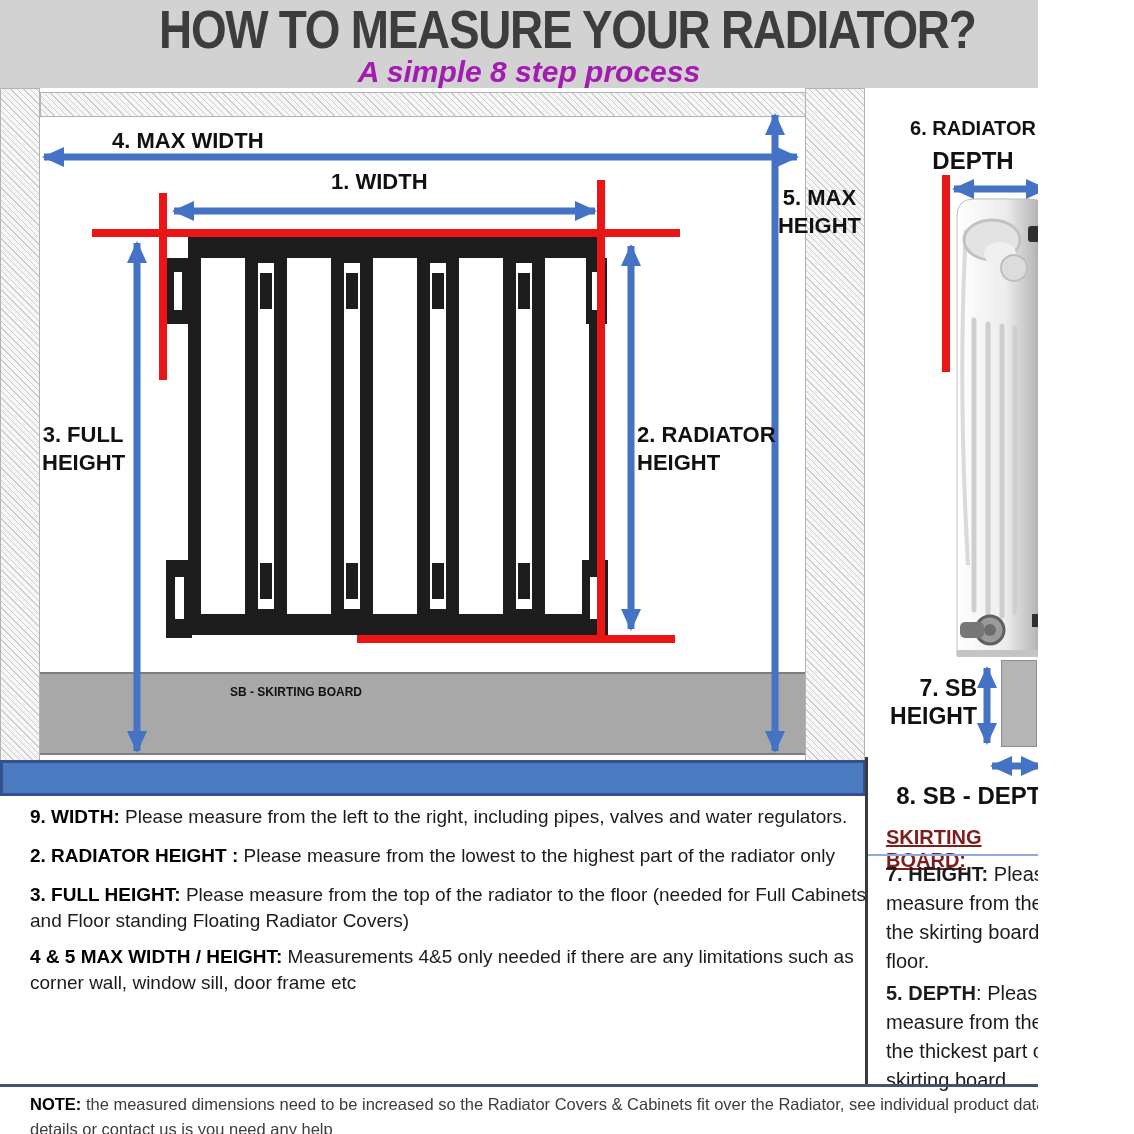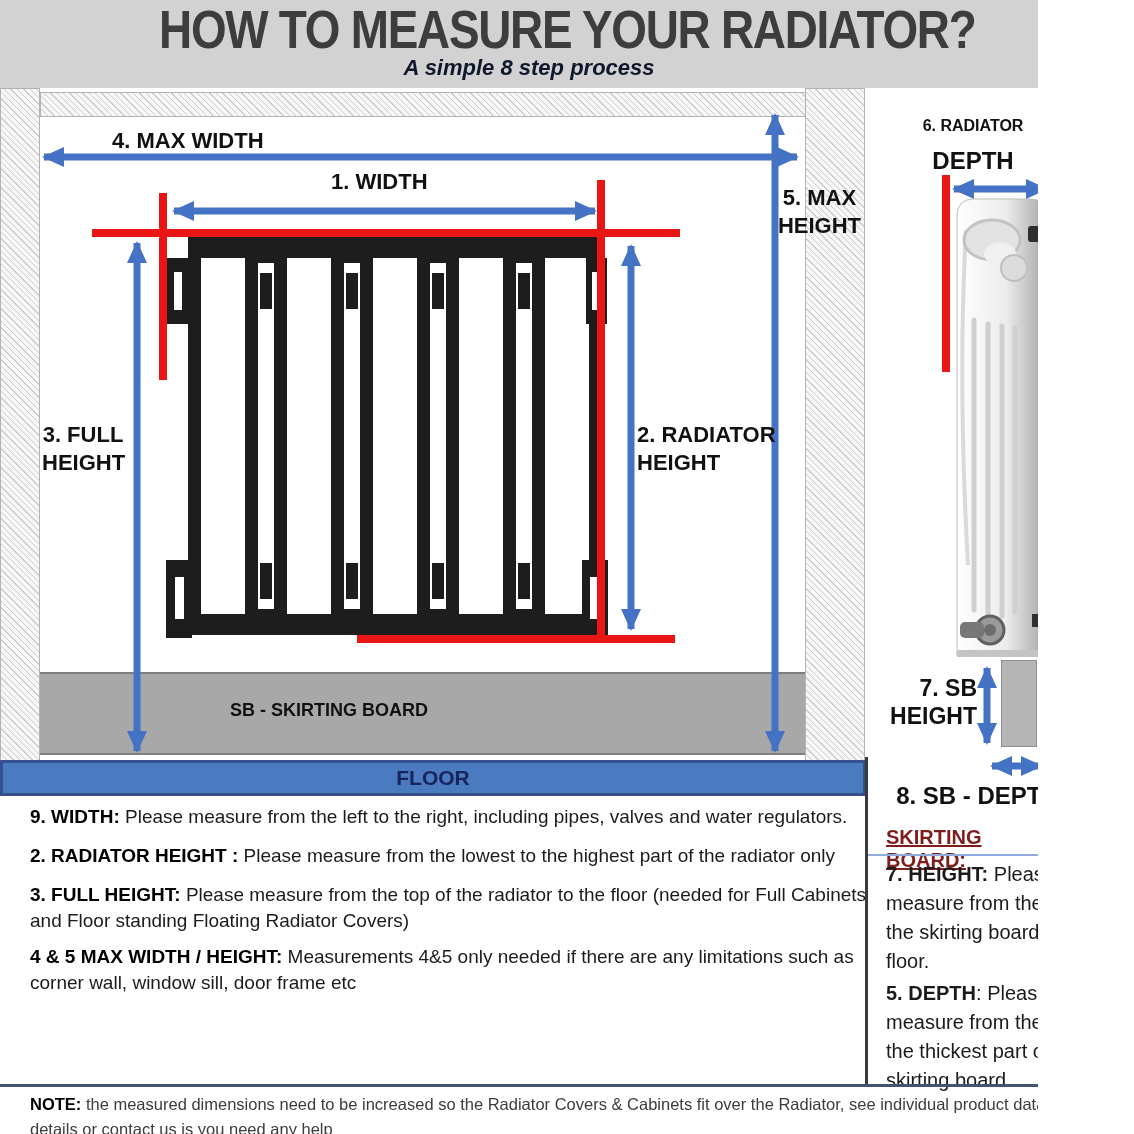--- a/index.html
+++ b/index.html
@@ -3,21 +3,21 @@
 <meta charset="utf-8">
 <style>
   html,body{margin:0;padding:0;background:#ffffff;}
   #page{position:relative;width:1038px;height:1134px;background:#ffffff;overflow:hidden;
         font-family:"Liberation Sans",sans-serif;}
   
   #header{position:absolute;left:0;top:0;width:1134px;height:88px;background:#d2d2d2;
           display:flex;flex-direction:column;align-items:center;justify-content:flex-start;}
   #title{margin-top:2px;font-size:54px;font-weight:bold;color:#3d3d3d;line-height:1.0;
          letter-spacing:-1.5px;transform:scaleX(.85);transform-origin:center;white-space:nowrap;}
-  #subtitle{font-size:22px;font-weight:bold;font-style:italic;color:#0f172a;line-height:1.05;
+  #subtitle{font-size:30px;font-weight:bold;font-style:italic;color:#a21caf;line-height:1.05;
             transform:translateX(-38px);white-space:nowrap;}
   
   .wall{position:absolute;background-color:#f7f7f7;box-sizing:border-box;border:1px solid #b3b3b3;
         background-image:repeating-linear-gradient(45deg,#cdcdcd 0,#cdcdcd 1px,transparent 1px,transparent 4.5px);}
   
   #skirting-main{position:absolute;left:40px;top:672px;width:765px;height:83px;background:#a8a8a8;
                  border-top:2px solid #7e7e7e;border-bottom:2px solid #7e7e7e;box-sizing:border-box;}
   #skirting-side{position:absolute;left:1001px;top:660px;width:36px;height:87px;background:#b5b5b5;
                  border:1px solid #8f8f8f;box-sizing:border-box;}
   #floor{position:absolute;left:0;top:760px;width:866px;height:36px;background:#4a7ac0;
@@ -57,24 +57,23 @@
     <div id="title">HOW TO MEASURE YOUR RADIATOR?</div>
     <div id="subtitle">A simple 8 step process</div>
   </div>
 
   <div class="wall" style="left:0;top:88px;width:40px;height:674px;"></div>
   <div class="wall" style="left:40px;top:92px;width:825px;height:25px;"></div>
   <div class="wall" style="left:805px;top:88px;width:60px;height:674px;"></div>
   <div class="wall" style="left:1050px;top:88px;width:84px;height:662px;"></div>
 
   <div id="skirting-main"></div>
-  <div class="lbl" style="left:230px;top:701px;font-size:18px;">SB - SKIRTING BOARD</div>
+  <div class="lbl" style="left:230px;top:686px;font-size:12px;">SB - SKIRTING BOARD</div>
   <div id="skirting-side"></div>
   <div id="floor"></div>
-  <div id="floor-label">FLOOR</div>
 
   <svg id="gfx" viewBox="0 0 1134 1134">
     <defs>
       <marker id="ah" markerUnits="userSpaceOnUse" markerWidth="24" markerHeight="22" refX="20" refY="10" orient="auto-start-reverse">
         <path d="M0,0 L22,10 L0,20 Z" fill="#4472c4"></path>
       </marker>
       <linearGradient id="radbody" x1="0" y1="0" x2="1" y2="0">
         <stop offset="0" stop-color="#ffffff"></stop>
         <stop offset="0.55" stop-color="#ececec"></stop>
         <stop offset="0.88" stop-color="#b9b9b9"></stop>
@@ -175,21 +174,21 @@
 
   <div class="lbl" style="left:112px;top:129px;">4. MAX WIDTH</div>
   <div class="lbl" style="left:331px;top:170px;">1. WIDTH</div>
   <div class="lbl center" style="left:42px;top:423px;width:82px;">3. FULL</div>
   <div class="lbl center" style="left:42px;top:451px;width:82px;">HEIGHT</div>
   <div class="lbl" style="left:637px;top:423px;">2. RADIATOR</div>
   <div class="lbl" style="left:637px;top:451px;">HEIGHT</div>
   <div class="lbl center" style="left:772px;top:186px;width:95px;">5. MAX</div>
   <div class="lbl center" style="left:772px;top:214px;width:95px;">HEIGHT</div>
 
-  <div class="lbl center" style="left:878px;top:118px;width:190px;font-size:16px;">6. RADIATOR</div>
+  <div class="lbl center" style="left:878px;top:118px;width:190px;font-size:20px;">6. RADIATOR</div>
   <div class="lbl center" style="left:878px;top:148px;width:190px;font-size:24px;">DEPTH</div>
   <div class="lbl right" style="left:855px;top:676px;width:122px;font-size:23px;">7. SB</div>
   <div class="lbl right" style="left:855px;top:704px;width:122px;font-size:23px;">HEIGHT</div>
   <div class="lbl center" style="left:870px;top:783px;width:215px;font-size:24px;">8. SB - DEPTH</div>
 
   <p class="instr" style="top:804px;"><b>9. WIDTH:</b><span> Please measure from the left to the right, including pipes, valves and water regulators.</span></p>
   <p class="instr" style="top:843px;"><b>2. RADIATOR HEIGHT :</b><span> Please measure from the lowest to the highest part of the radiator only</span></p>
   <p class="instr" style="top:882px;"><b>3. FULL HEIGHT:</b><span> Please measure from the top of the radiator to the floor (needed for Full Cabinets and Floor standing Floating Radiator Covers)</span></p>
   <p class="instr" style="top:944px;"><b>4 &amp; 5 MAX WIDTH / HEIGHT:</b><span> Measurements 4&amp;5 only needed if there are any limitations such as corner wall, window sill, door frame etc</span></p>
 

